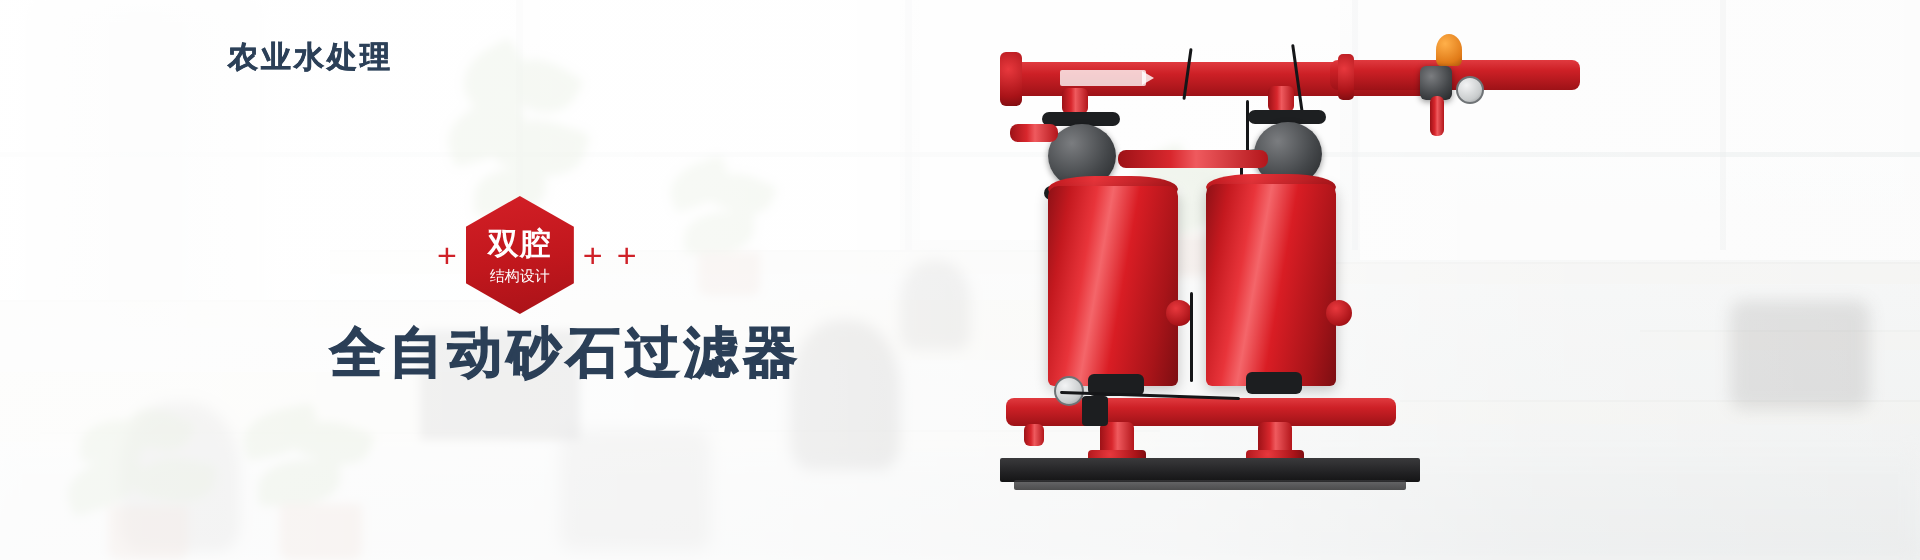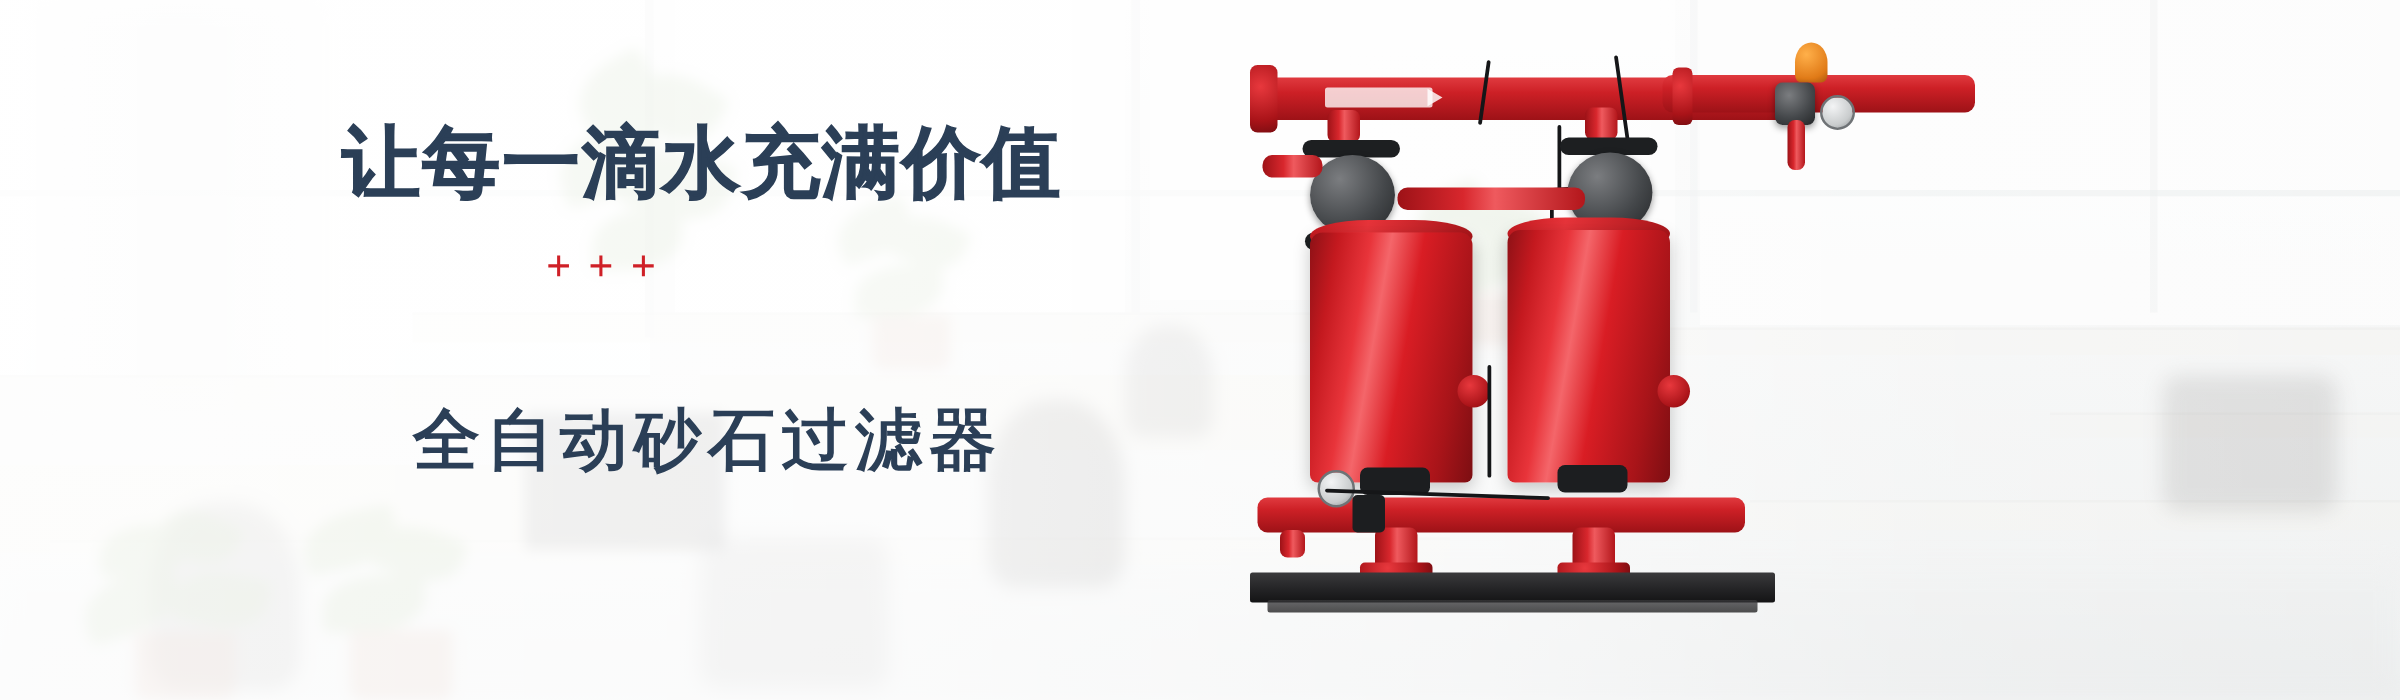--- a/index.html
+++ b/index.html
@@ -29,21 +29,21 @@
         rgba(255,255,255,.62) 62%,rgba(255,255,255,.30) 80%,rgba(255,255,255,.16) 100%);}
 
   
   .copy{position:absolute;left:0;top:0;width:1100px;height:560px;}
   .eyebrow{position:absolute;left:228px;top:42px;font-size:30px;font-weight:bold;
     color:#2c4058;letter-spacing:3px;line-height:1;
     -webkit-text-stroke:.6px #2c4058;}
   .headline{position:absolute;left:274px;top:100px;font-size:62px;font-weight:bold;
     color:#2b3f57;letter-spacing:2px;line-height:1;white-space:nowrap;
     -webkit-text-stroke:1.2px #2b3f57;}
-  .subhead{position:absolute;left:330px;top:325px;font-size:54px;font-weight:normal;
+  .subhead{position:absolute;left:330px;top:325px;font-size:54px;font-weight:bold;
     color:#2b3f57;letter-spacing:5px;line-height:1;white-space:nowrap;
     -webkit-text-stroke:1.4px #2b3f57;}
 
   
   .badges{position:absolute;left:430px;top:196px;display:flex;align-items:center;}
   .hex{position:relative;width:108px;height:118px;margin:0 2px;
     background:linear-gradient(170deg,#d31f26 0%,#c1171d 55%,#a91218 100%);
     clip-path:polygon(50% 0%,100% 26%,100% 74%,50% 100%,0% 74%,0% 26%);
     display:flex;flex-direction:column;align-items:center;justify-content:center;}
   .hex-main{color:#fff;font-size:31px;font-weight:bold;line-height:1;letter-spacing:1px;
@@ -223,23 +223,27 @@
     <div class="pipe-v" style="left:24px;top:424px;width:20px;height:22px;"></div>
     <div class="gauge" style="left:54px;top:376px;width:26px;height:26px;"></div>
     <div class="collar" style="left:82px;top:396px;width:26px;height:30px;border-radius:4px;"></div>
     <div class="cable" style="left:60px;top:394px;width:180px;height:3px;transform:rotate(2deg);"></div>
 
     <div class="base" style="left:0px;top:458px;width:420px;height:24px;"></div>
     <div class="base" style="left:14px;top:480px;width:392px;height:10px;opacity:.75;"></div>
   </div>
 
   <div class="copy">
-    <div class="headline">让每一滴水充满价值</div>
+    <div class="eyebrow">农业水处理</div>
     <div class="subhead">全自动砂石过滤器</div>
   </div>
 
   <div class="badges" id="badge-row">
       <div class="plus">+</div>
+      <div class="hex">
+        <div class="hex-main">双腔</div>
+        <div class="hex-sub">结构设计</div>
+      </div>
       <div class="plus">+</div>
       <div class="plus">+</div>
     </div>
 
 </div>
 
 </body></html>

